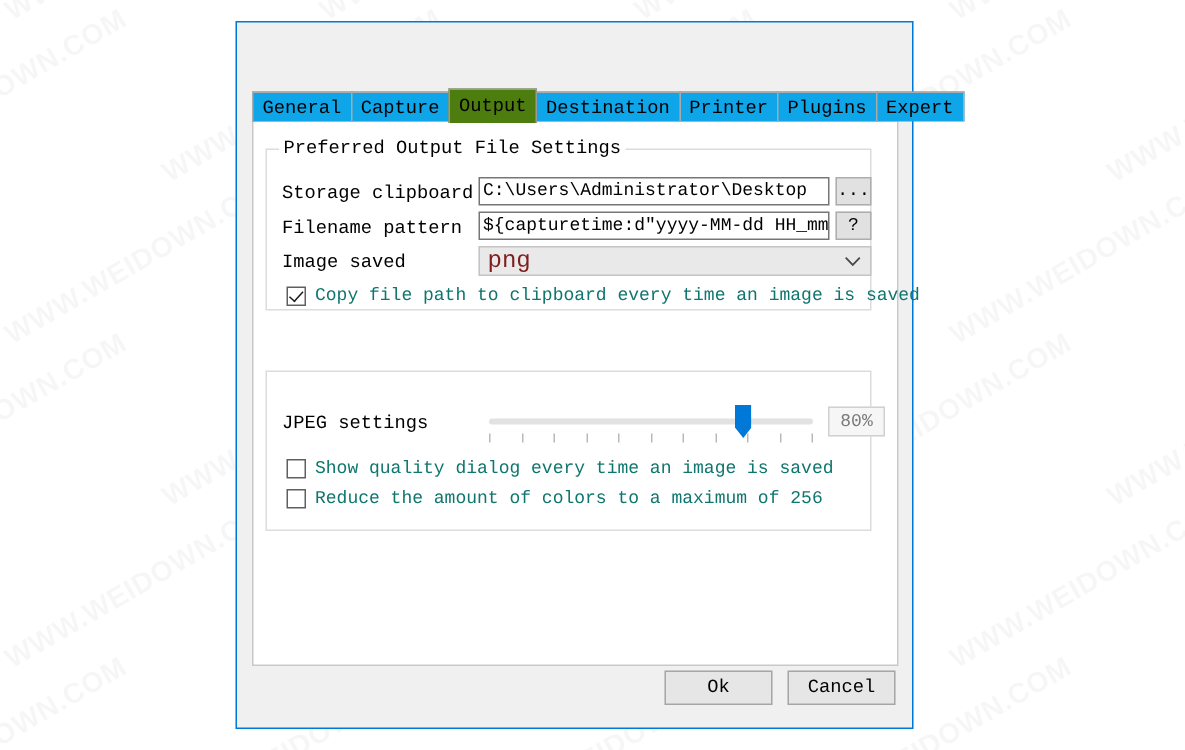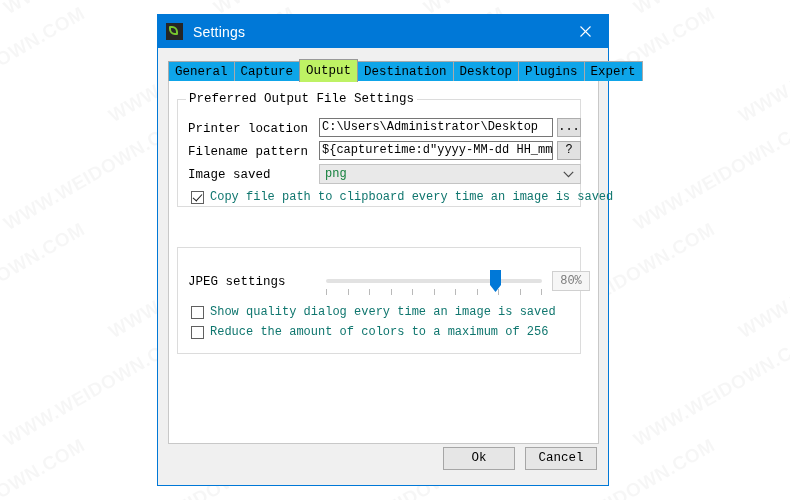--- a/index.html
+++ b/index.html
@@ -115,21 +115,21 @@
     font-size: 12.5px;
     color: #000;
     background: #0ea5e9;
     border: 1px solid #aaaaaa;
     border-bottom: none;
     margin-right: -1px;
     box-sizing: border-box;
     white-space: nowrap;
   }
   .tab.active {
-    background: #bef264;
+    background: #4d7c0f;
     height: 23px;
     line-height: 22px;
     border-color: #999999;
     position: relative;
     z-index: 4;
     margin-bottom: -1px;
   }
   #tab-panel {
     position: absolute;
     left: 0;
@@ -192,22 +192,22 @@
     line-height: 17px;
     height: 19px;
     white-space: nowrap;
   }
   .combobox {
     position: absolute;
     box-sizing: border-box;
     background: #e9e9e9;
     border: 1px solid #c4c4c4;
     height: 20px;
-    font-size: 12px;
-    color: #15803d;
+    font-size: 16px;
+    color: #7f1d1d;
     padding-left: 5px;
     line-height: 19px;
   }
   .combo-arrow {
     position: absolute;
     right: 6px;
     top: 0;
     height: 100%;
     display: flex;
     align-items: center;
@@ -347,51 +347,39 @@
     <div class="wm" style="left: 630px; top: 432px;">WWW.WEIDOWN.COM</div>
     <div class="wm" style="left: -105px; top: 540px;">WWW.WEIDOWN.COM</div>
     <div class="wm" style="left: 105px; top: 540px;">WWW.WEIDOWN.COM</div>
     <div class="wm" style="left: 315px; top: 540px;">WWW.WEIDOWN.COM</div>
     <div class="wm" style="left: 525px; top: 540px;">WWW.WEIDOWN.COM</div>
     <div class="wm" style="left: 735px; top: 540px;">WWW.WEIDOWN.COM</div>
   </div>
 
 <div id="settings-window">
 
-  <div id="titlebar">
-    <div id="title-icon">
-      <div class="leaf2"></div>
-    </div>
-    <div id="title-text">Settings</div>
-    <div id="close-button">
-      <svg width="11" height="11" viewBox="0 0 11 11" aria-hidden="true">
-        <line x1="0.5" y1="0.5" x2="10.5" y2="10.5" stroke="#ffffff" stroke-width="1.1"></line>
-        <line x1="10.5" y1="0.5" x2="0.5" y2="10.5" stroke="#ffffff" stroke-width="1.1"></line>
-      </svg>
-    </div>
-  </div>
 
   <div id="tab-area">
 
     <div id="tabstrip">
       <div class="tab">General</div>
       <div class="tab">Capture</div>
       <div class="tab active">Output</div>
       <div class="tab">Destination</div>
-      <div class="tab">Desktop</div>
+      <div class="tab">Printer</div>
       <div class="tab">Plugins</div>
       <div class="tab">Expert</div>
     </div>
 
     <div id="tab-panel">
 
       <div class="groupbox" id="gb-output">
         <div class="gb-title">Preferred Output File Settings</div>
 
-        <div class="field-label" style="left:10px; top:22px;">Printer location</div>
+        <div class="field-label" style="left:10px; top:22px;">Storage clipboard</div>
         <div class="textbox" style="left:141px; top:18px; width:234px;">C:\Users\Administrator\Desktop</div>
         <div class="smallbtn" style="left:379px; top:18px; width:24px;">...</div>
 
         <div class="field-label" style="left:10px; top:45px;">Filename pattern</div>
         <div class="textbox" style="left:141px; top:41px; width:234px;">${capturetime:d"yyyy-MM-dd HH_mm_ss"}-</div>
         <div class="smallbtn" style="left:379px; top:41px; width:24px;">?</div>
 
         <div class="field-label" style="left:10px; top:68px;">Image saved</div>
         <div class="combobox" style="left:141px; top:64px; width:262px;">
           <span>png</span>

